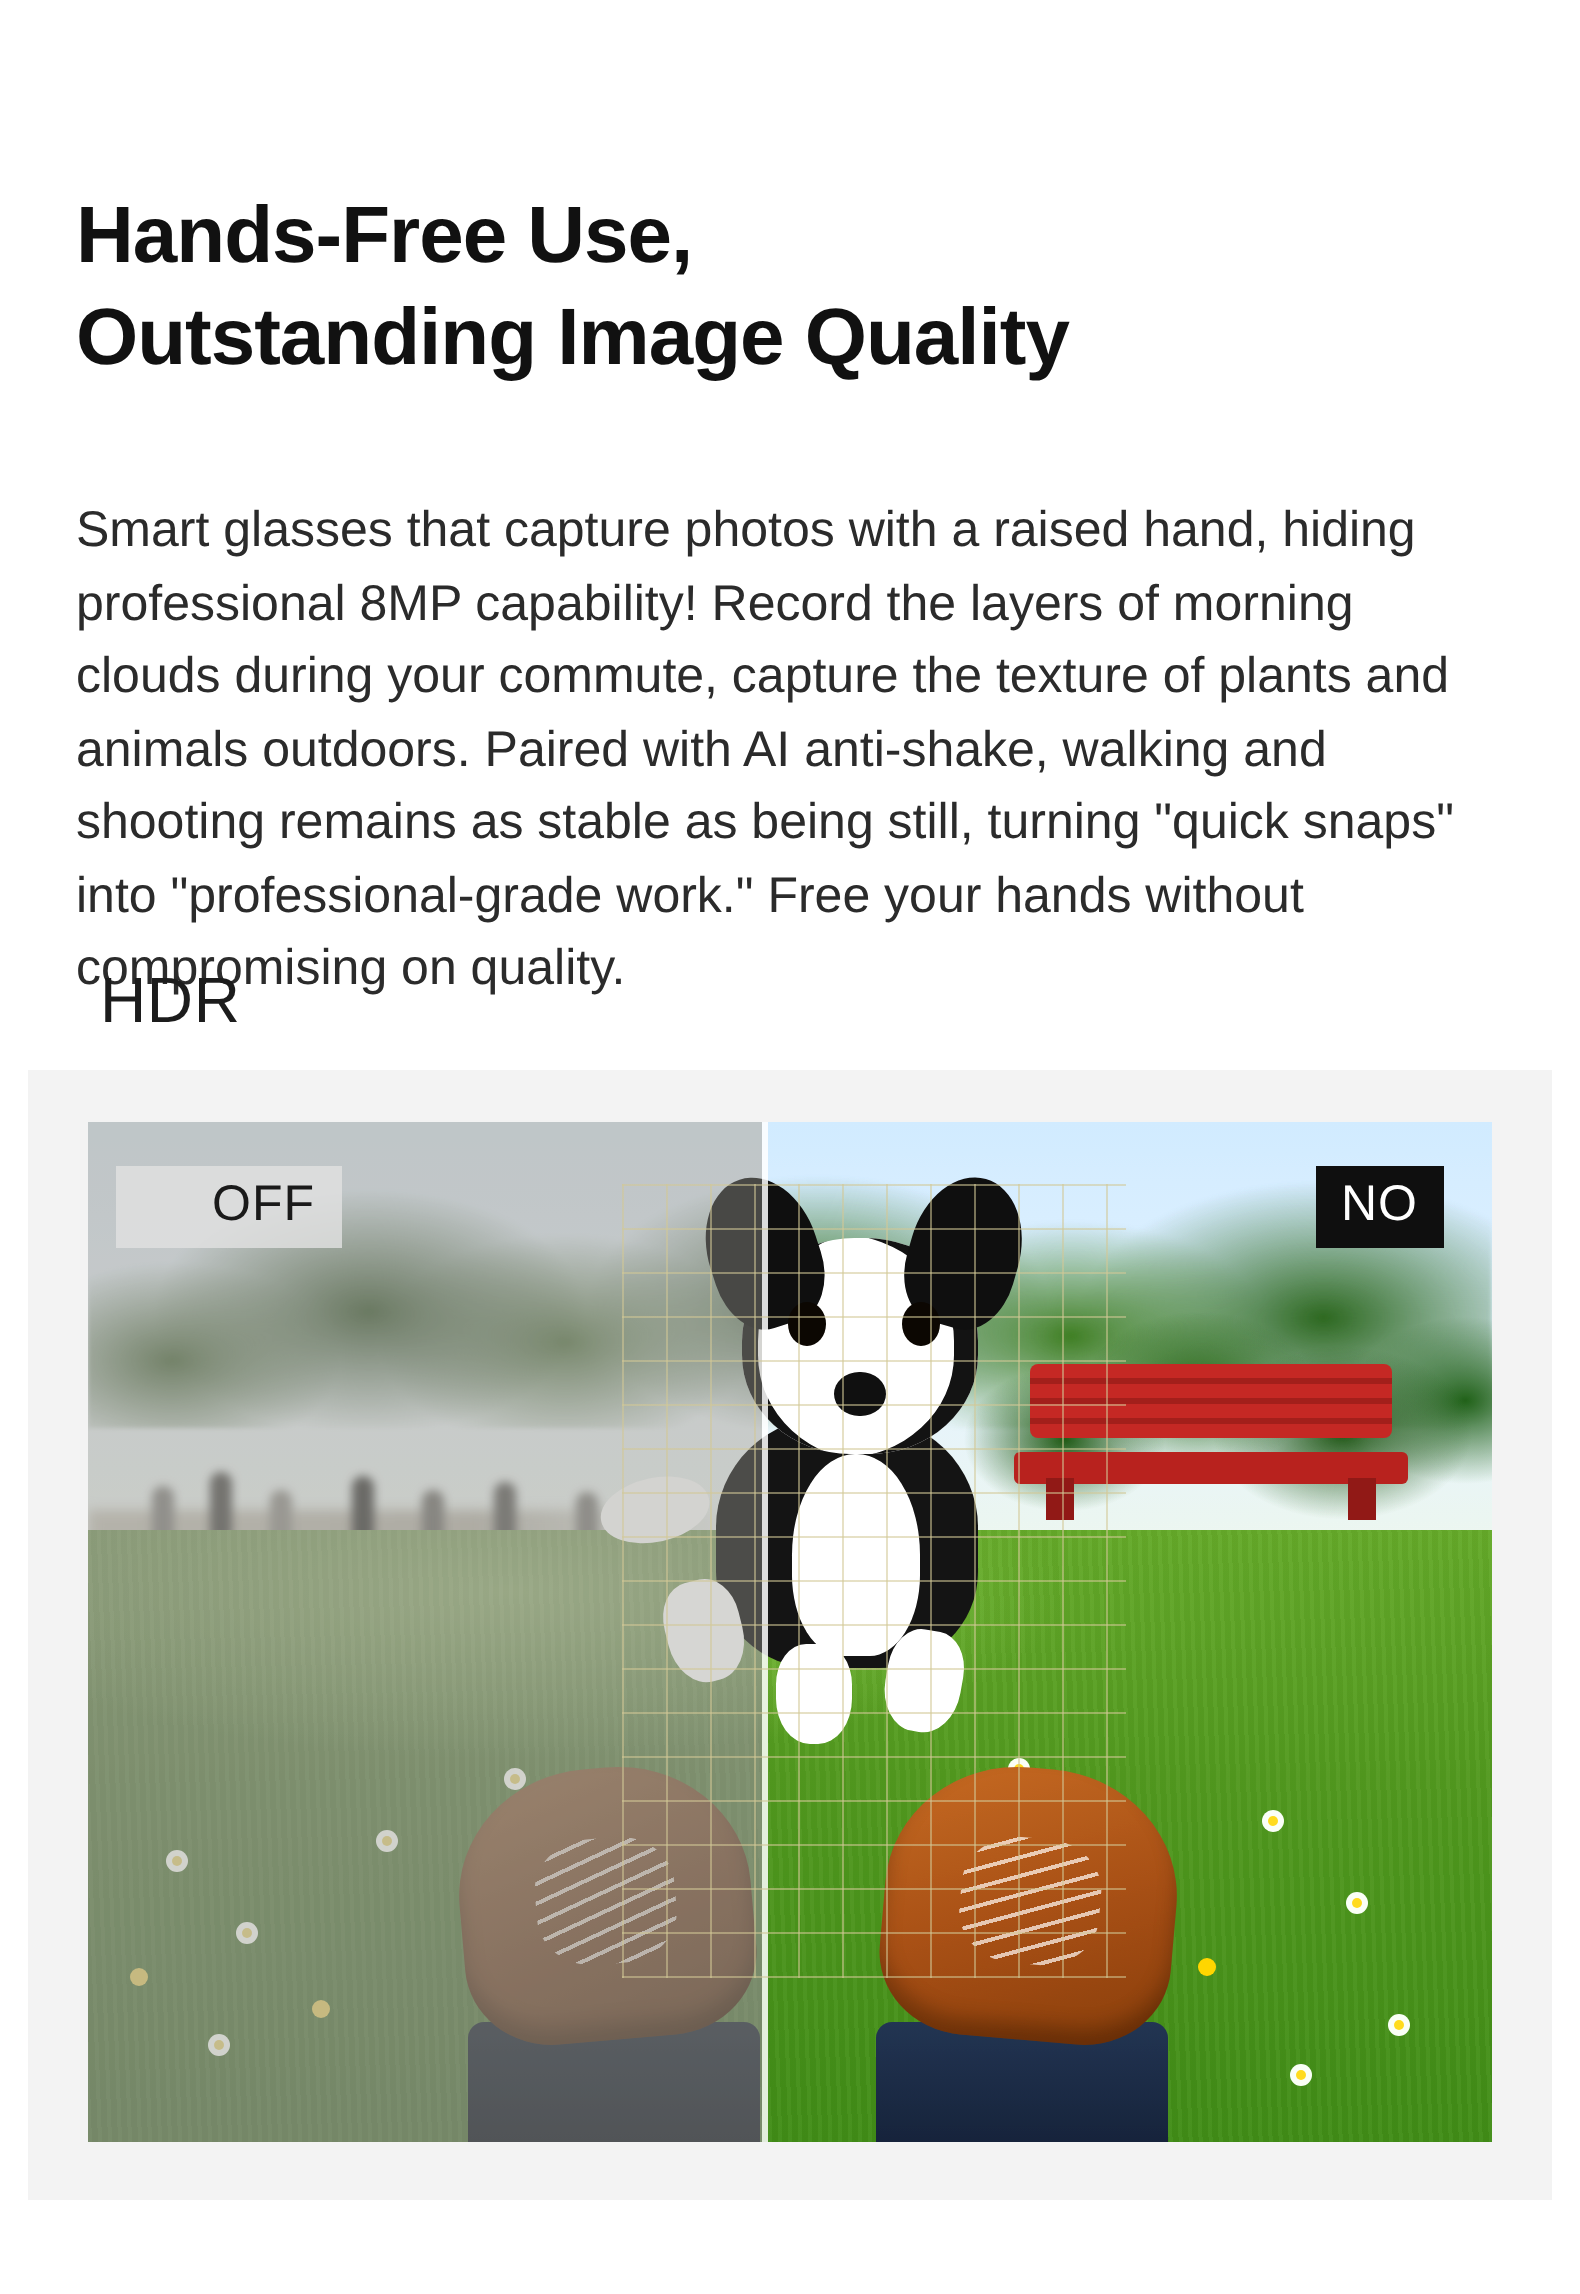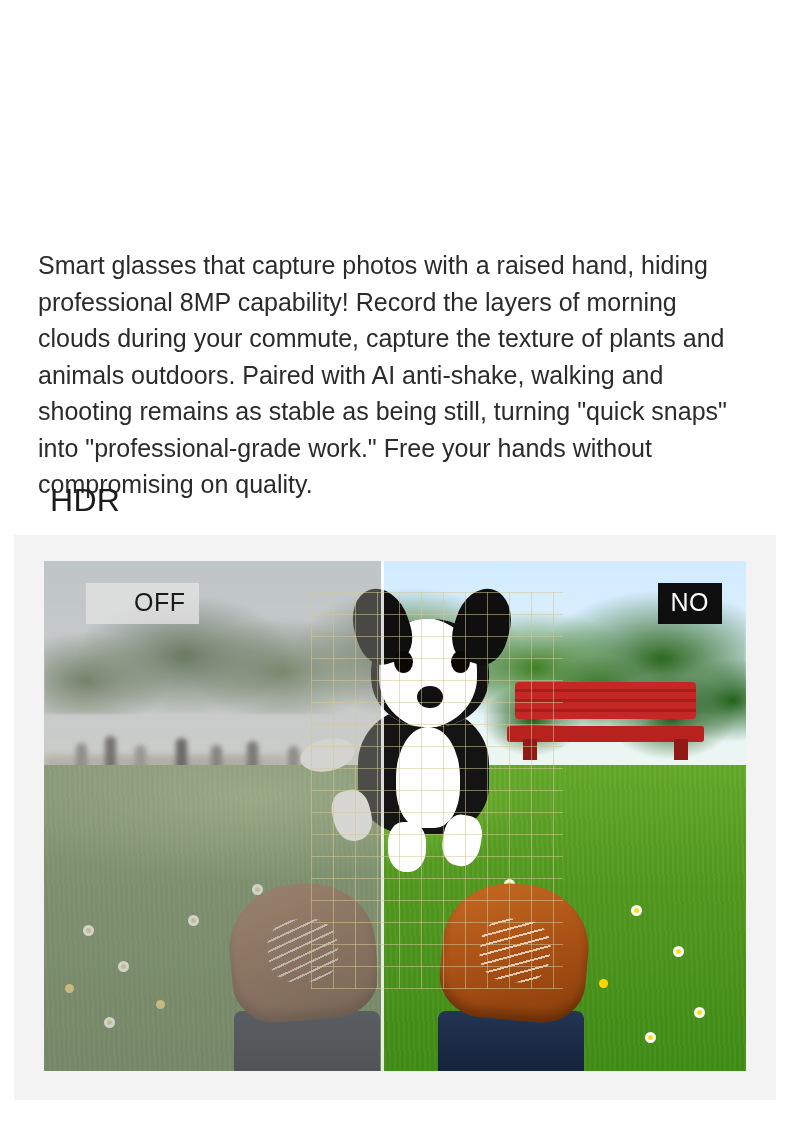--- a/index.html
+++ b/index.html
@@ -386,38 +386,42 @@
 
   .tag {
     position: absolute;
     font-size: 25px;
     line-height: 1;
     padding: 7px 13px 9px;
     font-weight: 400;
     letter-spacing: 0.5px;
   }
   .tag-off {
-    left: 42px;
+    left: 14px;
     top: 22px;
     background: rgba(225,225,225,0.82);
     color: #1a1a1a;
     padding-left: 48px;
   }
   .tag-no {
     right: 24px;
     top: 22px;
     background: #0f0f0f;
     color: #ffffff;
   }
 </style>
 </head>
 <body>
 
 <div class="page">
 
+  <h1 class="headline">
+    <span class="line">Hands-Free Use,</span>
+    <span class="line">Outstanding Image Quality</span>
+  </h1>
 
   <p class="body-copy">Smart glasses that capture photos with a raised hand, hiding professional 8MP capability! Record the layers of morning clouds during your commute, capture the texture of plants and animals outdoors. Paired with AI anti-shake, walking and shooting remains as stable as being still, turning "quick snaps" into "professional-grade work." Free your hands without compromising on quality.</p>
 
   <div class="section-label">HDR</div>
 
   <div class="media-panel">
 
     <div class="photo">
 
       <div class="sky"></div>

